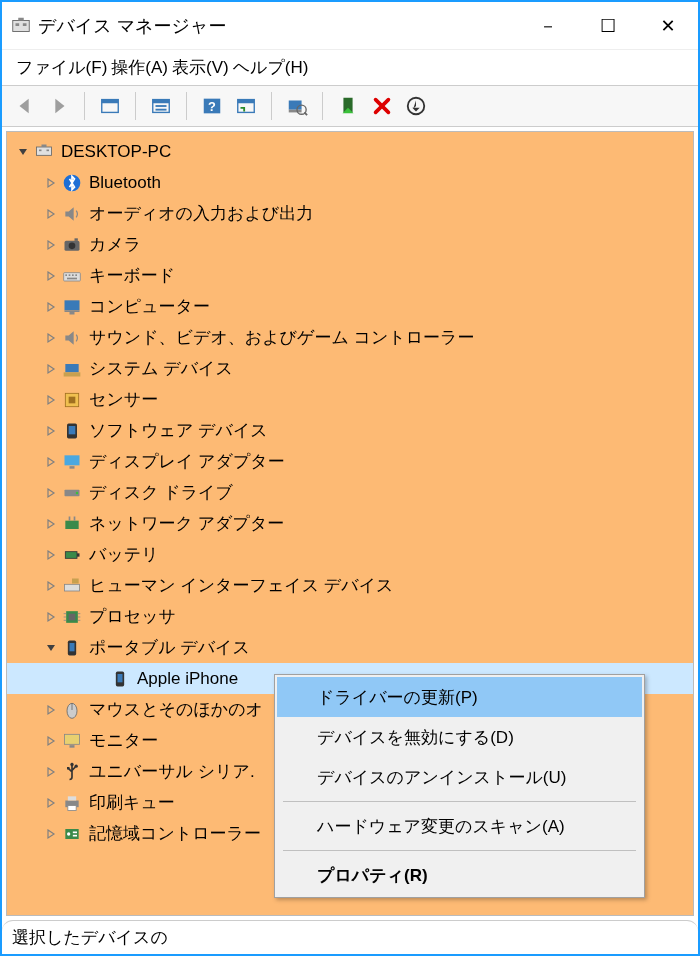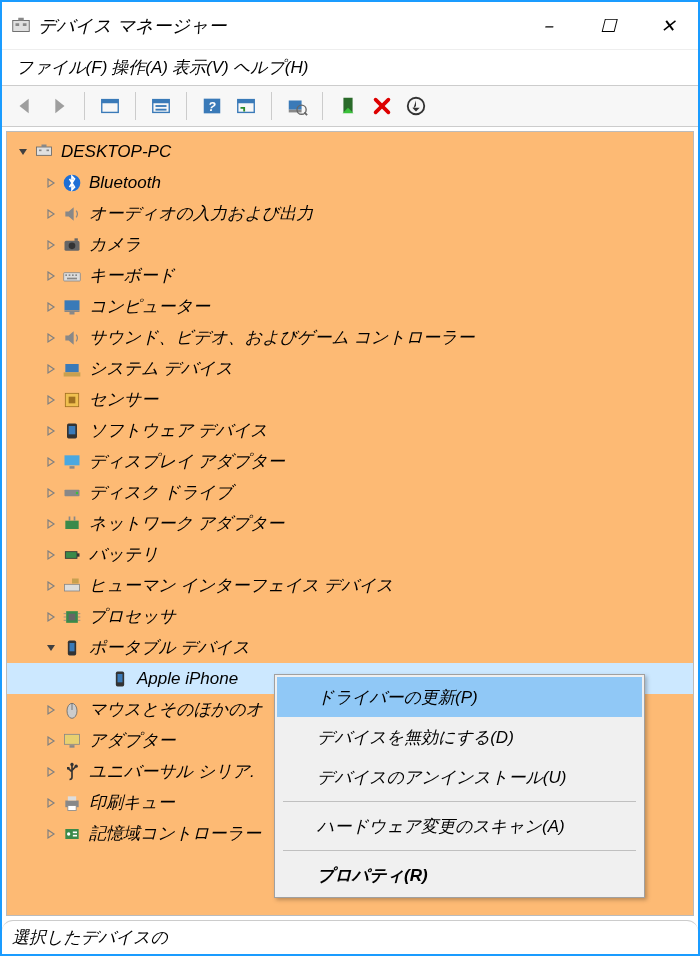--- a/index.html
+++ b/index.html
@@ -12,21 +12,20 @@
     height: 956px;
     overflow: hidden;
   }
   .window {
     width: 700px;
     height: 956px;
     border: 2px solid #1a9cff;
     display: flex;
     flex-direction: column;
     position: relative;
-    font-style: italic;
   }
   .titlebar {
     height: 48px;
     display: flex;
     align-items: center;
     padding-left: 8px;
     border-bottom: 1px solid #eee;
   }
   .titlebar .title {
     flex: 1;
@@ -534,21 +533,21 @@
             <svg width="12" height="12" viewBox="0 0 12 12">
               <path d="M3 2 L9 6 L3 10 Z" fill="none" stroke="#808080" stroke-width="1.2"></path>
             </svg>
           </span>
           <span class="node-icon">
             <svg width="20" height="20" viewBox="0 0 24 24">
               <rect x="3" y="4" width="18" height="12" fill="#e8d070" stroke="#888"></rect>
               <rect x="9" y="17" width="6" height="3" fill="#888"></rect>
             </svg>
           </span>
-          <span class="node-label">アダプター</span>
+          <span class="node-label">モニター</span>
         </div>
         <div class="node">
           <span class="indent" style="width: 34px;"></span>
           <span class="expander">
             <svg width="12" height="12" viewBox="0 0 12 12">
               <path d="M3 2 L9 6 L3 10 Z" fill="none" stroke="#808080" stroke-width="1.2"></path>
             </svg>
           </span>
           <span class="node-icon">
             <svg width="20" height="20" viewBox="0 0 24 24">

